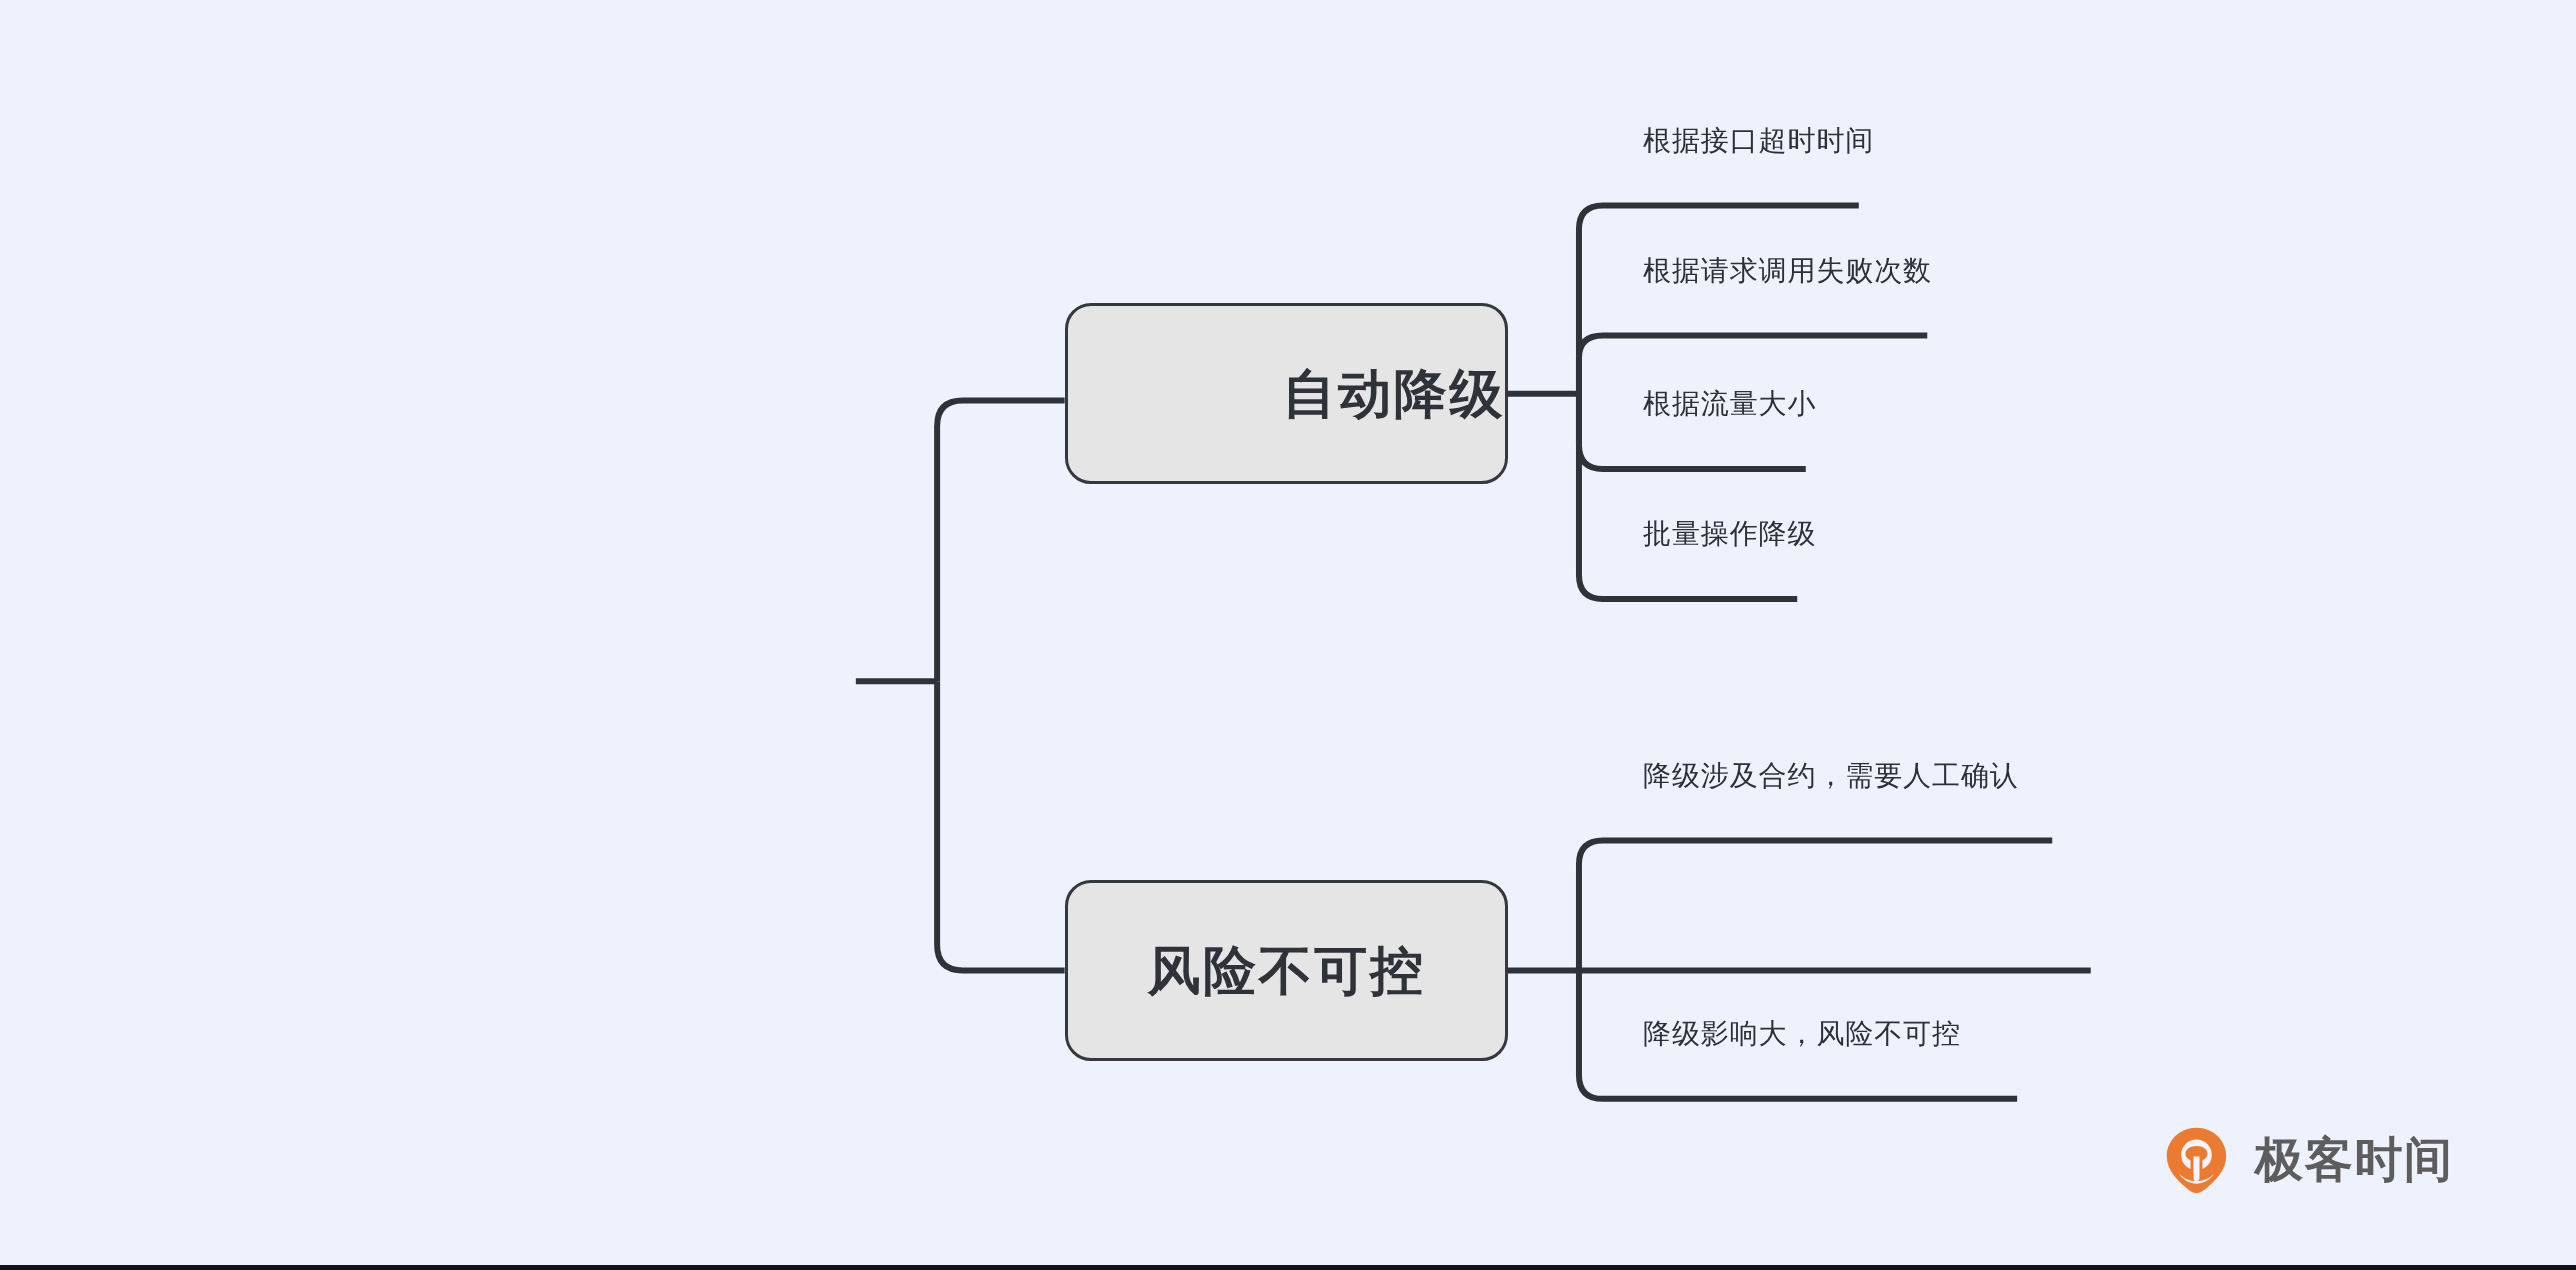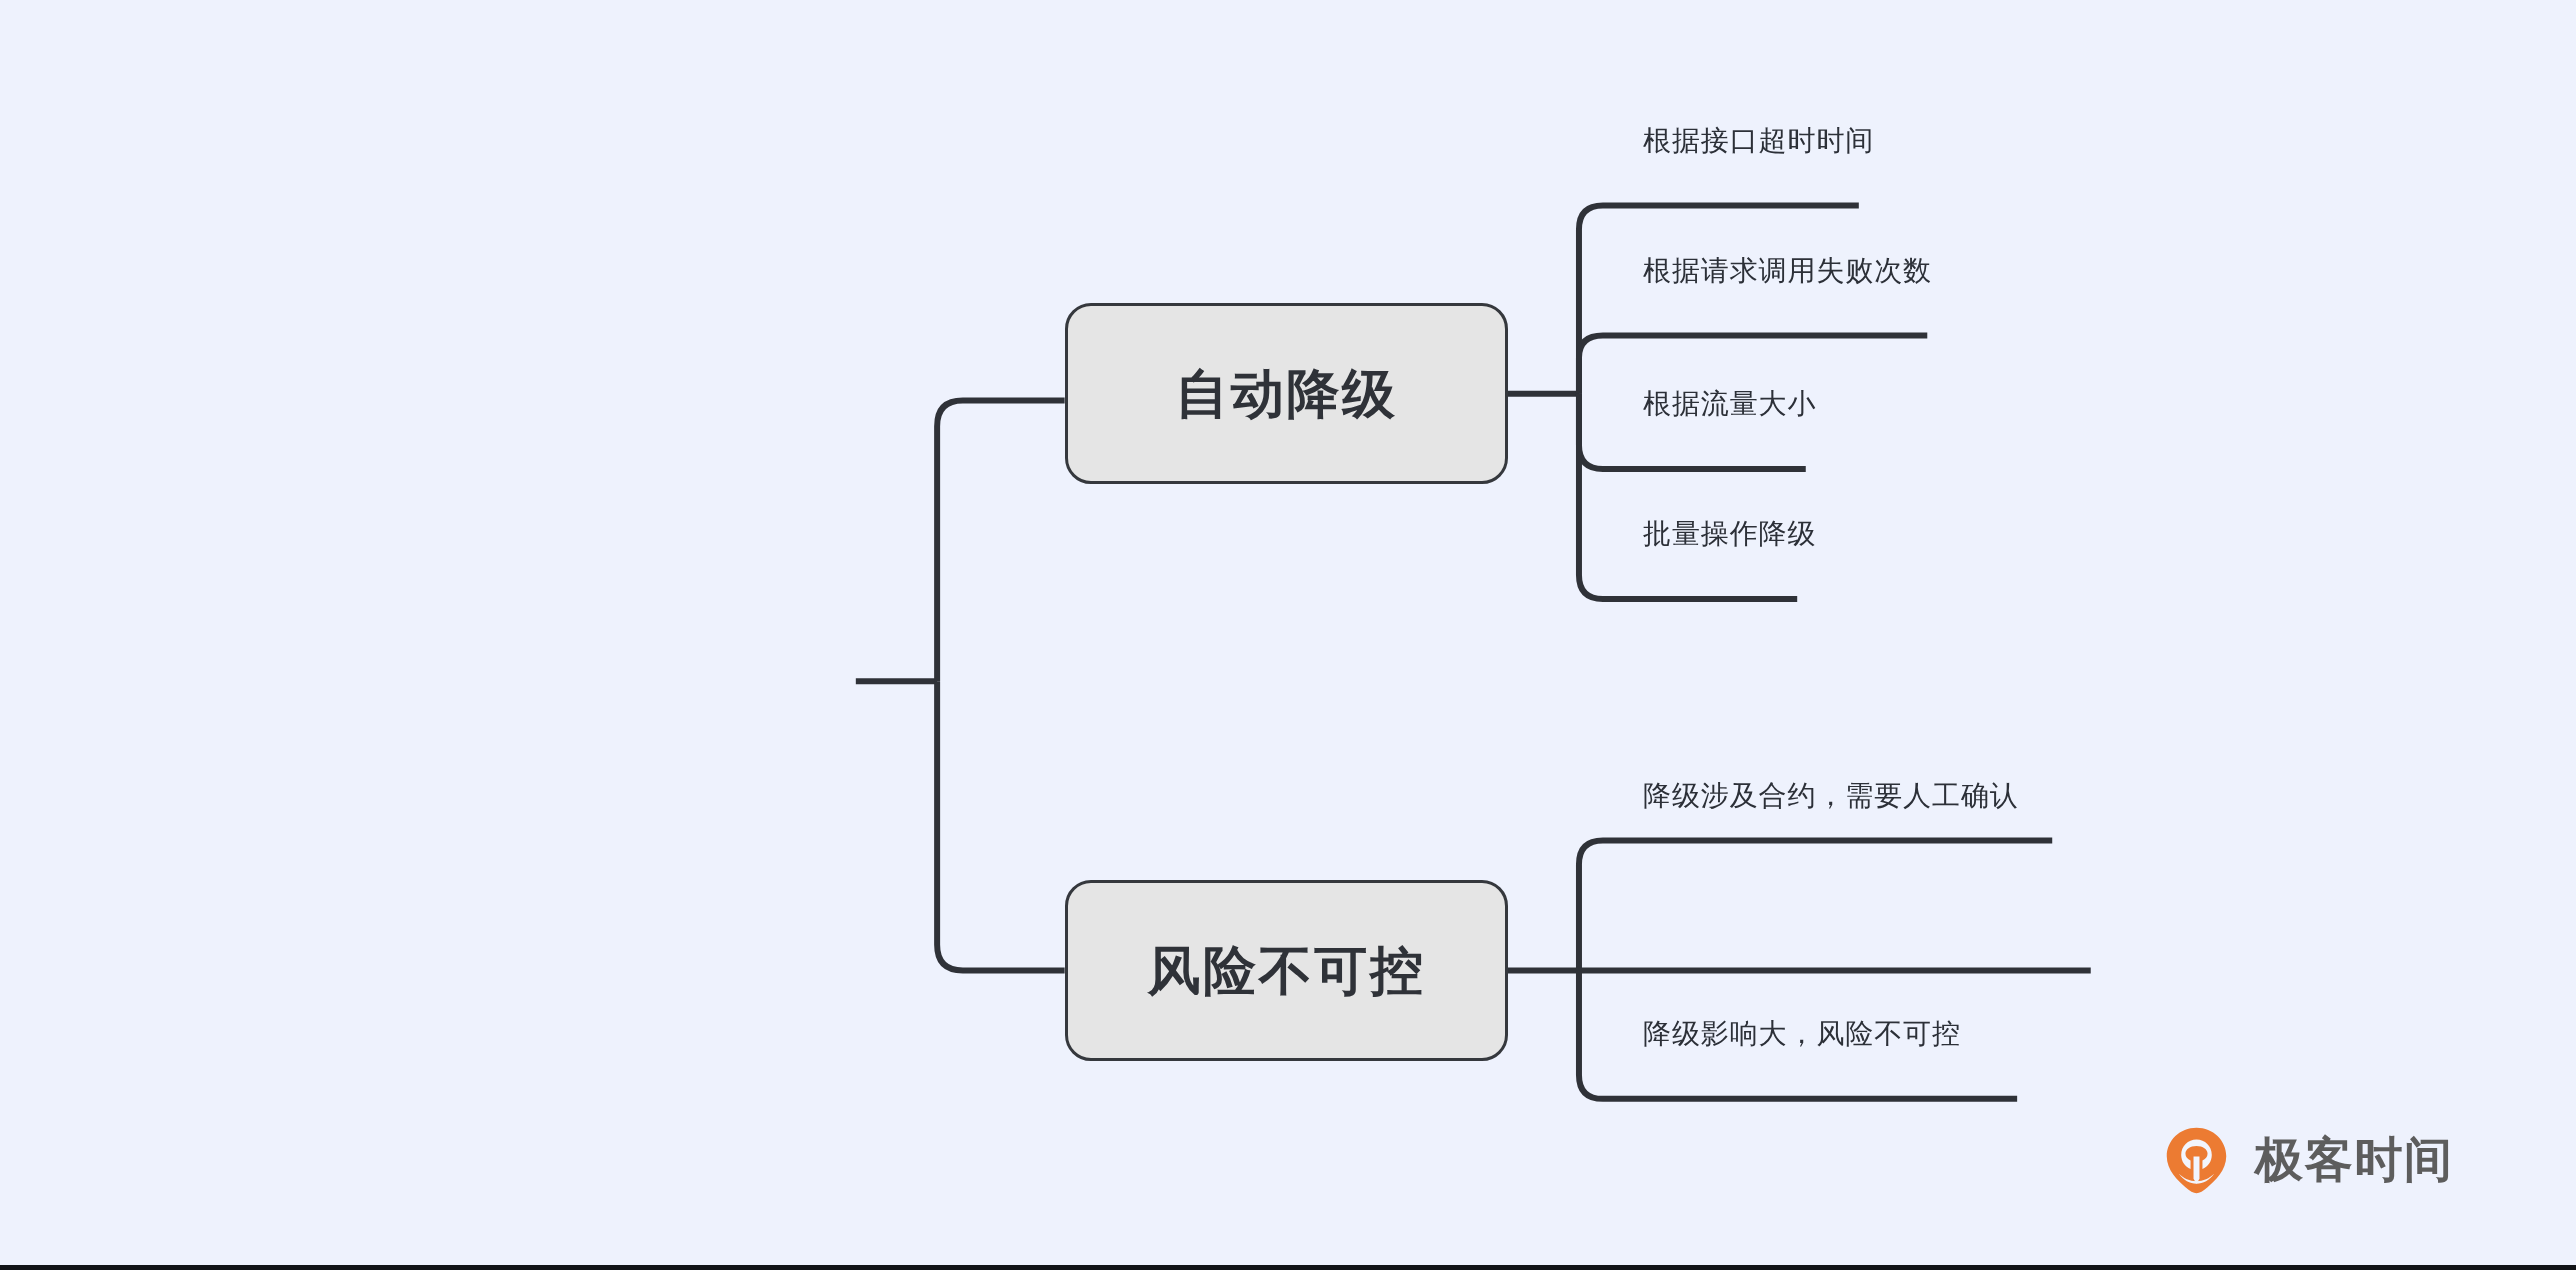--- a/index.html
+++ b/index.html
@@ -56,21 +56,21 @@
     border-radius: 26px;
   }
   .branch-node .node-label {
     color: #2f3238;
     font-size: 53px;
     font-weight: bold;
     letter-spacing: 2.6px;
     line-height: 1;
     white-space: nowrap;
   }
-  #branch-0 { left: 1065px; top: 303px; }
+  #branch-0 { left: 1065px; top: 303px; justify-content: flex-end; }
   #branch-1 { left: 1065px; top: 880px; }
   
   .leaf-label {
     position: absolute;
     color: #2c3038;
     font-size: 28px;
     line-height: 1;
     white-space: nowrap;
     letter-spacing: 0.9px;
   }
@@ -141,21 +141,21 @@
 
   <div class="node branch-node" id="branch-1">
     <span class="node-label">风险不可控</span>
   </div>
 
   <div class="leaf-label" style="left:1643px; top:127px;">根据接口超时时间</div>
   <div class="leaf-label" style="left:1643px; top:257px;">根据请求调用失败次数</div>
   <div class="leaf-label" style="left:1643px; top:390px;">根据流量大小</div>
   <div class="leaf-label" style="left:1643px; top:520px;">批量操作降级</div>
 
-  <div class="leaf-label" style="left:1643px; top:762px;margin-top:20px;">降级涉及合约，需要人工确认</div>
+  <div class="leaf-label" style="left:1643px; top:762px;">降级涉及合约，需要人工确认</div>
   <div class="leaf-label" style="left:1643px; top:1020px;">降级影响大，风险不可控</div>
 
   <div id="watermark">
     <svg width="63" height="68" viewBox="0 0 74 80" xmlns="http://www.w3.org/2000/svg">
       <path d="M37 2 C17.5 2 2 17 2 35.5 C2 52 15 64 24 72
                C29 76.5 33.5 79 37 79 C40.5 79 45 76.5 50 72
                C59 64 72 52 72 35.5 C72 17 56.5 2 37 2 Z" fill="#ec7b32"></path>
       <path d="M37 16 C27 16 19 24 19 34 C19 41.5 23.5 48 30 50.5
                L30 40.5 C26.5 39 24 36 24 32.5 C24 27.5 29.5 23.5 37 23.5
                C44.5 23.5 50 27.5 50 32.5 C50 36 47.5 39 44 40.5

